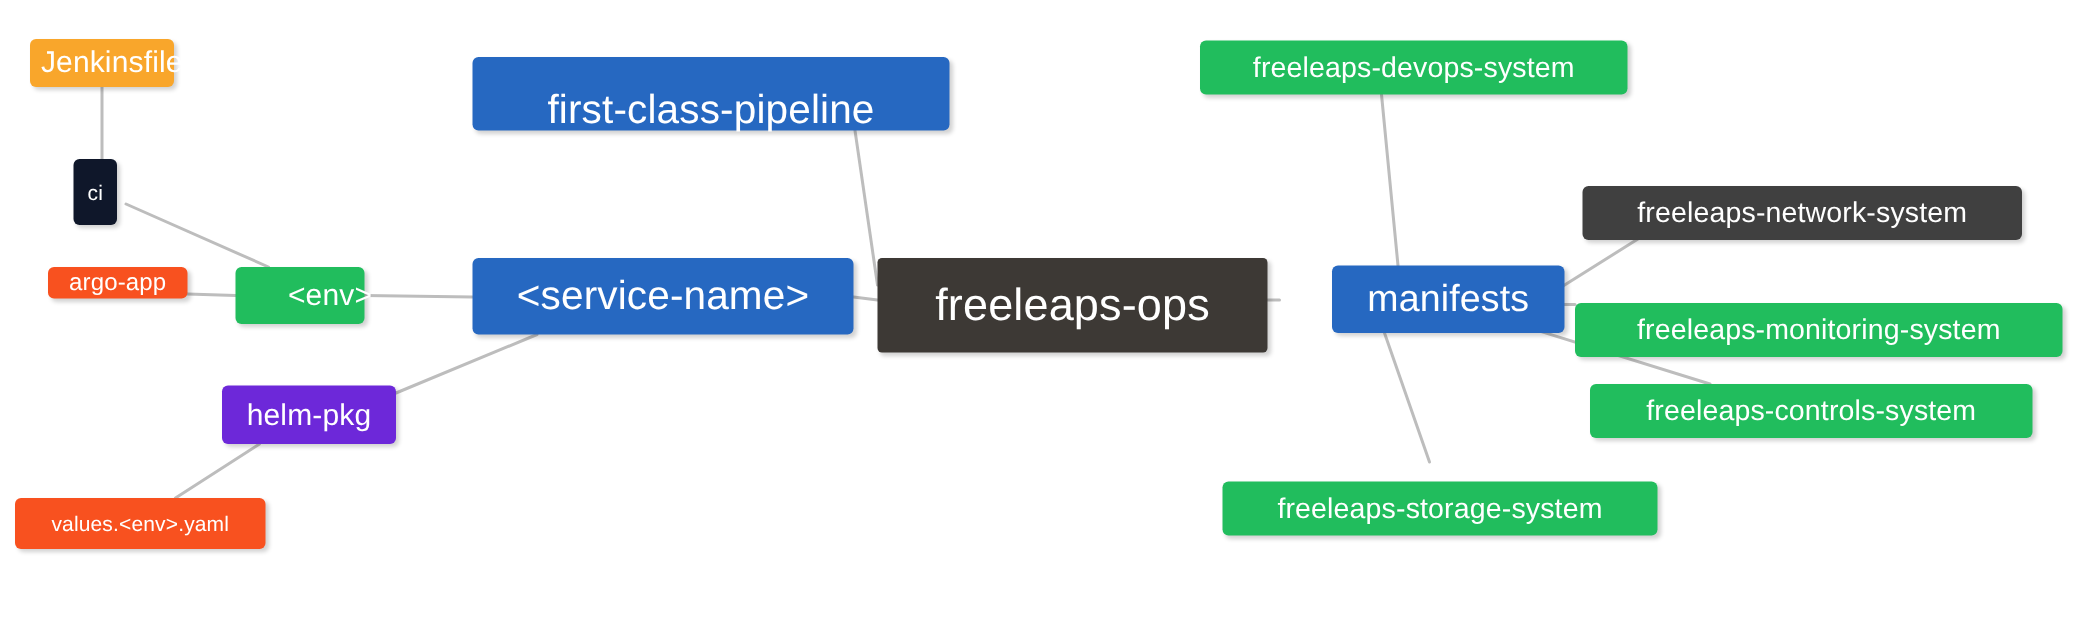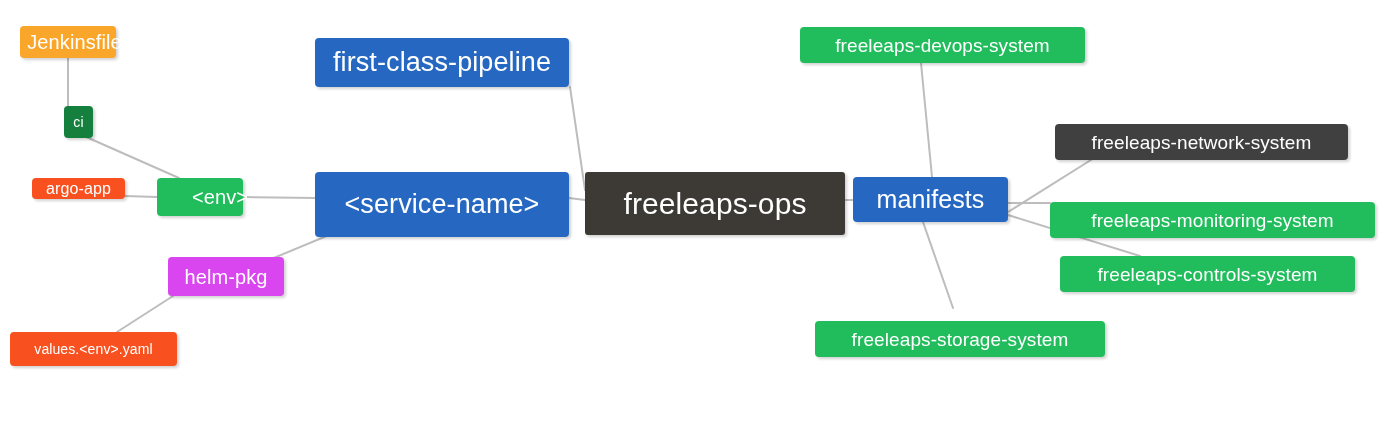--- a/index.html
+++ b/index.html
@@ -37,21 +37,21 @@
     line-height: 1;
     box-shadow: 2px 2px 3px rgba(0,0,0,0.18);
     letter-spacing: 0.1px;
   }
   .node-label {
     display: block;
     white-space: nowrap;
   }
   .lvl-root   { font-size: 30px; background: #3d3935; border-radius: 3px; }
   .lvl-blue-l { font-size: 27px; background: #2668c1; }
-  .lvl-blue-m { font-size: 25px; background: #2668c1; }
+  .lvl-blue-m { font-size: 25px; background: #2668c1; margin-left: 35px; }
   .lvl-green-l{ font-size: 20px; background: #21bd5d; }
   .lvl-green-m{ font-size: 19px; background: #21bd5d; }
   .lvl-orange { font-size: 20px; background: #f9a62b; padding-left: 13px; }
   .lvl-red-l  { font-size: 16px; background: #f8511f; }
   .lvl-red-s  { font-size: 14px; background: #f8511f; }
 </style>
 </head>
 <body>
 
 <div id="mindmap">
@@ -68,39 +68,39 @@
       <line x1="932" y1="177" x2="921" y2="63" stroke="#bdbdbd" stroke-width="2" stroke-linecap="round"></line>
       <line x1="1008" y1="212" x2="1110" y2="148" stroke="#bdbdbd" stroke-width="2" stroke-linecap="round"></line>
       <line x1="1008" y1="203" x2="1050" y2="203" stroke="#bdbdbd" stroke-width="2" stroke-linecap="round"></line>
       <line x1="1008" y1="215" x2="1140" y2="256" stroke="#bdbdbd" stroke-width="2" stroke-linecap="round"></line>
       <line x1="923" y1="222" x2="953" y2="308" stroke="#bdbdbd" stroke-width="2" stroke-linecap="round"></line>
     </svg>
   <div id="node-layer">
       <div class="node lvl-root" style="left: 585px; top: 172px; width: 260px; height: 63px; background: rgb(61, 57, 53);">
         <span class="node-label">freeleaps-ops</span>
       </div>
-      <div class="node lvl-blue-l" style="left: 315px; top: 38px; width: 254px; height: 49px; background: rgb(38, 104, 193);">
+      <div class="node lvl-blue-l" style="left: 315px; top: 38px; width: 318px; height: 49px; background: rgb(38, 104, 193); align-items: flex-end;">
         <span class="node-label">first-class-pipeline</span>
       </div>
-      <div class="node lvl-blue-l" style="left: 315px; top: 172px; width: 254px; height: 65px; background: rgb(38, 104, 193);">
+      <div class="node lvl-blue-l" style="left: 315px; top: 172px; width: 254px; height: 51px; background: rgb(38, 104, 193);">
         <span class="node-label">&lt;service-name&gt;</span>
       </div>
       <div class="node lvl-blue-m" style="left: 853px; top: 177px; width: 155px; height: 45px; background: rgb(38, 104, 193);">
         <span class="node-label">manifests</span>
       </div>
       <div class="node lvl-green-l" style="left: 157px; top: 178px; width: 86px; height: 38px; background: rgb(33, 189, 93); padding-left: 40px;">
         <span class="node-label">&lt;env&gt;</span>
       </div>
-      <div class="node lvl-green-l" style="left: 148px; top: 257px; width: 116px; height: 39px; background: #d946ef; margin-left: 20px;">
+      <div class="node lvl-green-l" style="left: 148px; top: 257px; width: 116px; height: 39px; background: #6d28d9;">
         <span class="node-label">helm-pkg</span>
       </div>
       <div class="node lvl-orange" style="left: 20px; top: 26px; width: 96px; height: 32px; background: rgb(249, 166, 43);">
         <span class="node-label">Jenkinsfile</span>
       </div>
-      <div class="node lvl-red-s" style="left: 64px; top: 106px; width: 29px; height: 32px; background: #15803d;">
+      <div class="node lvl-red-s" style="left: 49px; top: 106px; width: 29px; height: 44px; background: #0f172a;">
         <span class="node-label">ci</span>
       </div>
       <div class="node lvl-red-l" style="left: 32px; top: 178px; width: 93px; height: 21px; background: rgb(248, 81, 31);">
         <span class="node-label">argo-app</span>
       </div>
       <div class="node lvl-red-s" style="left: 10px; top: 332px; width: 167px; height: 34px; background: rgb(248, 81, 31);">
         <span class="node-label">values.&lt;env&gt;.yaml</span>
       </div>
       <div class="node lvl-green-m" style="left: 800px; top: 27px; width: 285px; height: 36px; background: rgb(33, 189, 93);">
         <span class="node-label">freeleaps-devops-system</span>

